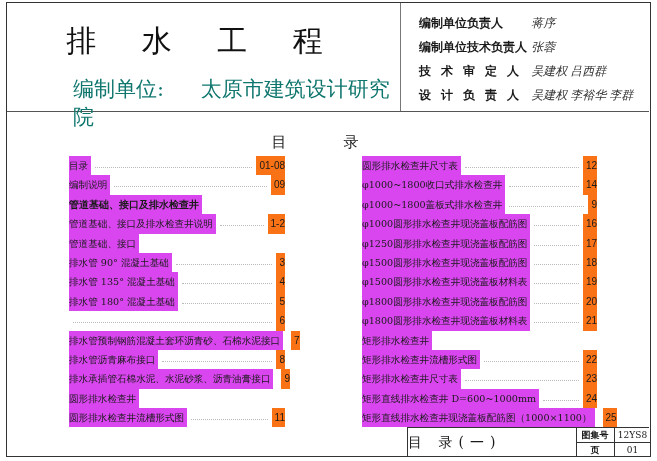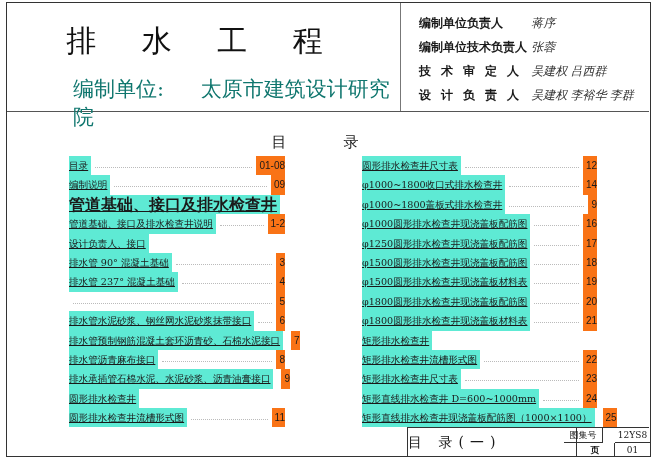--- a/index.html
+++ b/index.html
@@ -11,34 +11,34 @@
             border-bottom:1.2px solid #555; }
   .header-left { position:absolute; left:0; top:0; width:393px; height:108px; }
   .header-divider { position:absolute; left:393px; top:0; width:1px; height:108px; background:#777; }
   .main-title { position:absolute; left:0; width:393px; top:18px; text-align:center;
                 font-family:"DejaVu Sans","Liberation Sans",sans-serif; font-size:30px; letter-spacing:18px; color:#111; }
   .org-line { position:absolute; left:66px; top:72px; font-size:21px; color:#0f766e; }
   .org-line .lbl { margin-right:30px; }
   .header-right { position:absolute; left:394px; top:0; width:248px; height:108px; }
   .role-row { position:absolute; left:18px; height:22px; font-size:12px; font-weight:bold; white-space:nowrap; }
   .role-row .role { display:inline-block; width:108px; }
-  .sig { font-family:Liberation Sans, sans-serif; font-style:italic; font-weight:normal; color:#333; font-size:12px; }
+  .sig { font-family:Liberation Serif, serif; font-style:italic; font-weight:normal; color:#333; font-size:12px; }
   .toc-title { position:absolute; top:130px; left:0; width:642px; text-align:center; font-size:15px; letter-spacing:26px; }
   .toc-col { position:absolute; top:153px; }
   .toc-col.left { left:62px; width:216px; }
   .toc-col.right { left:355px; width:235px; }
   .toc-row { position:relative; height:19.4px; line-height:19.4px; font-size:9.6px; white-space:nowrap; display:flex; }
-  .toc-row .t { background:#5eead4; padding-right:3px;text-decoration:underline; }
+  .toc-row .t { background:#d946ef; padding-right:3px; }
   .toc-row .dots { flex:1; border-bottom:1px dotted #bbb; height:11px; margin:0 4px; }
   .toc-row .p { background:#f97316; padding-left:3px; font-family:"Liberation Sans Narrow","Liberation Sans",sans-serif; font-size:10px; }
-  .toc-row.section .t { font-weight:bold; font-size:16px; }
+  .toc-row.section .t { font-weight:bold; font-size:10px; }
   .title-block { position:absolute; left:400px; top:424px; width:242px; height:30px; border-top:1.5px solid #333; border-left:1.5px solid #333; box-sizing:border-box; }
   .tb-name { position:absolute; left:0; top:0; width:168px; height:29px; line-height:29px; text-align:left; font-size:14px; letter-spacing:6px; border-right:1.2px solid #333; }
   .tb-cell { position:absolute; font-size:9px; text-align:center; height:14px; line-height:14px; }
-  .tb-k1 { left:156px; top:0; width:38px; border-right:1px solid #333; border-bottom:1px solid #333; font-weight:normal; }
+  .tb-k1 { left:168px; top:0; width:38px; border-right:1px solid #333; border-bottom:1px solid #333; font-weight:bold; }
   .tb-v1 { left:207px; top:0; width:35px; border-bottom:1px solid #333; }
   .tb-k2 { left:168px; top:15px; width:38px; border-right:1px solid #333; font-weight:bold; }
   .tb-v2 { left:207px; top:15px; width:35px; }
 </style>
 </head>
 <body>
 
 <div class="page">
   <div class="header">
     <div class="header-left">
@@ -84,38 +84,38 @@
       </div>
     <div class="toc-row section">
         <span class="t">管道基础、接口及排水检查井</span>
       </div>
     <div class="toc-row">
         <span class="t">管道基础、接口及排水检查井说明</span>
         <span class="dots"></span>
         <span class="p">1-2</span>
       </div>
     <div class="toc-row">
-        <span class="t">设计负责人、接口</span>
+        <span class="t">管道基础、接口</span>
       </div>
     <div class="toc-row">
         <span class="t">排水管 90° 混凝土基础</span>
         <span class="dots"></span>
         <span class="p">3</span>
       </div>
     <div class="toc-row">
-        <span class="t">排水管 237° 混凝土基础</span>
+        <span class="t">排水管 135° 混凝土基础</span>
         <span class="dots"></span>
         <span class="p">4</span>
       </div>
     <div class="toc-row">
+        <span class="t">排水管 180° 混凝土基础</span>
         <span class="dots"></span>
         <span class="p">5</span>
       </div>
     <div class="toc-row">
-        <span class="t">排水管水泥砂浆、钢丝网水泥砂浆抹带接口</span>
         <span class="dots"></span>
         <span class="p">6</span>
       </div>
     <div class="toc-row">
         <span class="t">排水管预制钢筋混凝土套环沥青砂、石棉水泥接口</span>
         <span class="dots"></span>
         <span class="p">7</span>
       </div>
     <div class="toc-row">
         <span class="t">排水管沥青麻布接口</span>

